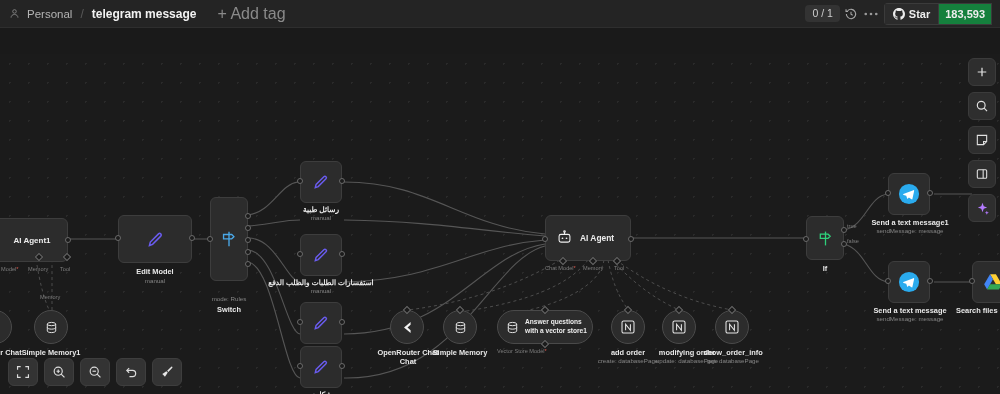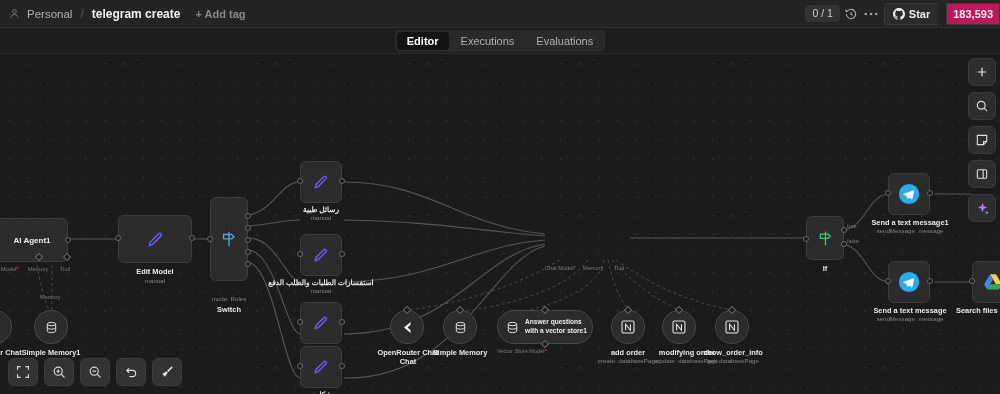--- a/index.html
+++ b/index.html
@@ -18,25 +18,25 @@
     background: #242424;
     border-bottom: 1px solid #2e2e2e;
     display: flex; align-items: center;
     z-index: 40;
   }
   .hdr-left { display: flex; align-items: center; gap: 7px; padding-left: 9px; }
   .person-icon { width: 11px; height: 11px; opacity: .65; display:block; }
   .crumb-personal { font-size: 11.5px; color: #b4b4b4; }
   .crumb-sep { font-size: 12px; color: #5a5a5a; margin: 0 1px; }
   .crumb-title { font-size: 12px; color: #f2f2f2; font-weight: 600; }
-  .add-tag { font-size: 11px; color: #8a8a8a; margin-left: 8px; font-weight: bold; }
+  .add-tag { font-size: 16px; color: #8a8a8a; margin-left: 14px; }
 
   .hdr-right {
     margin-left: auto; display: flex; align-items: center; gap: 2px;
-    padding-right: 0px; height: 28px;
+    padding-right: 8px; height: 28px;
   }
   .counter-chip {
     background: #333333; border-radius: 4px;
     font-size: 10.5px; color: #cfcfcf;
     padding: 3px 7px; line-height: 1;
   }
   .publish-group { display: flex; height: 21px; border-radius: 4px; overflow: hidden; }
   .publish-btn {
     background: #3a3a3a; color: #f0f0f0; font-size: 11.5px; font-weight: 600;
     padding: 0 11px; display: flex; align-items: center;
@@ -47,24 +47,23 @@
     align-items: center; justify-content: center; color: #d0d0d0;
   }
   .icon-btn { width: 18px; height: 18px; display: flex; align-items: center; justify-content: center; color: #a8a8a8; }
   .star-group { display: flex; height: 22px; border-radius: 4px 0 0 4px; overflow: hidden; margin-left: 2px; }
   .star-btn {
     background: #2b2b2b; display: flex; align-items: center; gap: 4px;
     padding: 0 8px; font-size: 11px; font-weight: 700; color: #ededed;
     border: 1px solid #3b3b3b; border-right: none;
   }
   .star-count {
-    background: #be185d; display: flex; align-items: center;
+    background: #15803d; display: flex; align-items: center;
     padding: 0 6px; font-size: 11px; font-weight: 700; color: #ededed;
     border: 1px solid #3b3b3b;
-    margin-left: 8px;
   }
 
   
   .tabbar {
     position: absolute; top: 28px; left: 0; width: 1000px; height: 26px;
     background: #1d1d1d; border-bottom: 1px solid #2b2b2b;
     display: flex; align-items: center; justify-content: center;
     z-index: 39;
   }
   .tabs { display: flex; align-items: center; gap: 2px; background: #2a2a2a; border-radius: 5px; padding: 2px; }
@@ -172,21 +171,21 @@
   <div class="header">
     <div class="hdr-left">
       <span class="person-icon">
         <svg width="11" height="11" viewBox="0 0 16 16" fill="none" stroke="#b0b0b0" stroke-width="1.4">
           <circle cx="8" cy="5" r="2.6"></circle>
             <path d="M3 14c0-2.8 2.2-4.6 5-4.6s5 1.8 5 4.6"></path>
         </svg>
       </span>
       <span class="crumb-personal">Personal</span>
       <span class="crumb-sep">/</span>
-      <span class="crumb-title">telegram create</span>
+      <span class="crumb-title">telegram message</span>
       <span class="add-tag">+ Add tag</span>
     </div>
 
     <div class="hdr-right">
       <span class="counter-chip">0 / 1</span>
 
 
       <span class="icon-btn">
         <svg width="14" height="14" viewBox="0 0 18 18" fill="none" stroke="#a8a8a8" stroke-width="1.4">
           <path d="M3 9a6 6 0 1 0 1.8-4.3"></path>
@@ -210,27 +209,20 @@
               <path d="M8 0C3.58 0 0 3.58 0 8c0 3.54 2.29 6.53 5.47 7.59.4.07.55-.17.55-.38 0-.19-.01-.82-.01-1.49-2.01.37-2.53-.49-2.69-.94-.09-.23-.48-.94-.82-1.13-.28-.15-.68-.52-.01-.53.63-.01 1.08.58 1.23.82.72 1.21 1.87.87 2.33.66.07-.52.28-.87.51-1.07-1.78-.2-3.64-.89-3.64-3.95 0-.87.31-1.59.82-2.15-.08-.2-.36-1.02.08-2.12 0 0 .67-.21 2.2.82.64-.18 1.32-.27 2-.27s1.36.09 2 .27c1.53-1.04 2.2-.82 2.2-.82.44 1.1.16 1.92.08 2.12.51.56.82 1.27.82 2.15 0 3.07-1.87 3.75-3.65 3.95.29.25.54.73.54 1.48 0 1.07-.01 1.93-.01 2.2 0 .21.15.46.55.38A8.01 8.01 0 0 0 16 8c0-4.42-3.58-8-8-8z"></path>
             </svg>
           </span>
           <span>Star</span>
         </span>
         <span class="star-count">183,593</span>
       </span>
     </div>
   </div>
 
-  <div class="tabbar">
-    <div class="tabs">
-      <span class="tab active">Editor</span>
-      <span class="tab">Executions</span>
-      <span class="tab">Evaluations</span>
-    </div>
-  </div>
 
   <div class="canvas">
 
     <svg class="edges" viewBox="0 0 1000 340">
       <g stroke="#565656" stroke-width="1.1" fill="none">
 
         <path d="M68 185 L118 185"></path>
 
         <path d="M162 185 L210 185"></path>
 
@@ -362,20 +354,37 @@
       <span class="pencil">
         <svg width="18" height="18" viewBox="0 0 22 22" fill="none" stroke="#6a5cf0" stroke-width="1.7">
             <path d="M4 18l1-4 9.5-9.5a1.8 1.8 0 0 1 2.6 2.6L7.6 16.6 4 18z"></path>
           </svg>
       </span>
       <span class="dot-port" style="left:-4px; top:16px;"></span>
       <span class="dot-port" style="right:-4px; top:16px;"></span>
     </div>
     <span class="node-lbl ar" style="left:281px; top:336px; width:80px;">شكاوي</span>
 
+    <div class="node" style="left:545px; top:161px; width:86px; height:46px;">
+      <span style="position:absolute;left:10px;top:13px;">
+        <svg width="17" height="17" viewBox="0 0 22 22" fill="none" stroke="#f0f0f0" stroke-width="1.4">
+          <rect x="4" y="7" width="14" height="10" rx="2.4"></rect>
+            <circle cx="8.4" cy="12" r="1.1" fill="#f0f0f0" stroke="none"></circle>
+            <circle cx="13.6" cy="12" r="1.1" fill="#f0f0f0" stroke="none"></circle>
+            <path d="M11 4v3"></path>
+            <circle cx="11" cy="3.2" r="1"></circle>
+        </svg>
+      </span>
+      <span style="font-size:8.4px;font-weight:700;color:#ededed;margin-left:18px;">AI Agent</span>
+      <span class="dot-port" style="left:-4px; top:20px;"></span>
+      <span class="dot-port" style="right:-4px; top:20px;"></span>
+      <span class="diamond-port" style="left:14px; bottom:-4px;"></span>
+      <span class="diamond-port" style="left:44px; bottom:-4px;"></span>
+      <span class="diamond-port" style="left:68px; bottom:-4px;"></span>
+    </div>
     <span class="port-lbl" style="left:545px; top:211px;"><span>Chat Model</span><span class="req">*</span></span>
     <span class="port-lbl" style="left:583px; top:211px;">Memory</span>
     <span class="port-lbl" style="left:614px; top:211px;">Tool</span>
 
     <div class="cnode" style="left:390px; top:256px;">
       <span>
         <svg width="17" height="17" viewBox="0 0 22 22" fill="#f2f2f2">
           <path d="M15 4 L6.5 11 L15 18 L15 14.5 L11 11 L15 7.5 Z"></path>
         </svg>
       </span>

